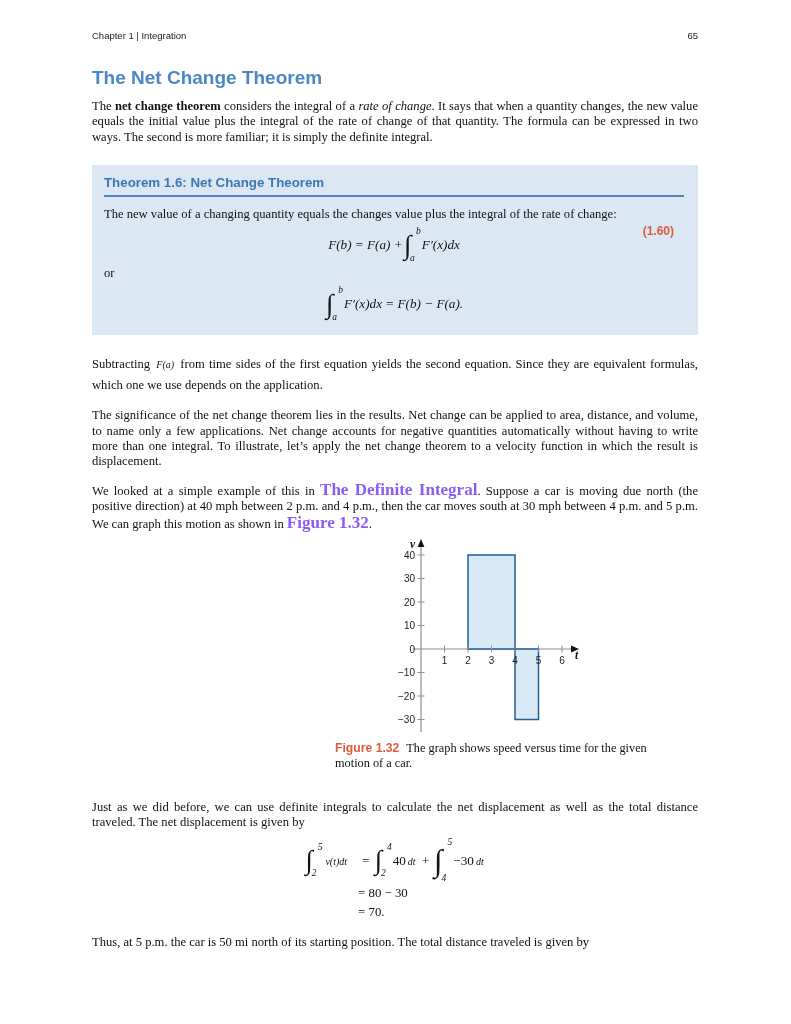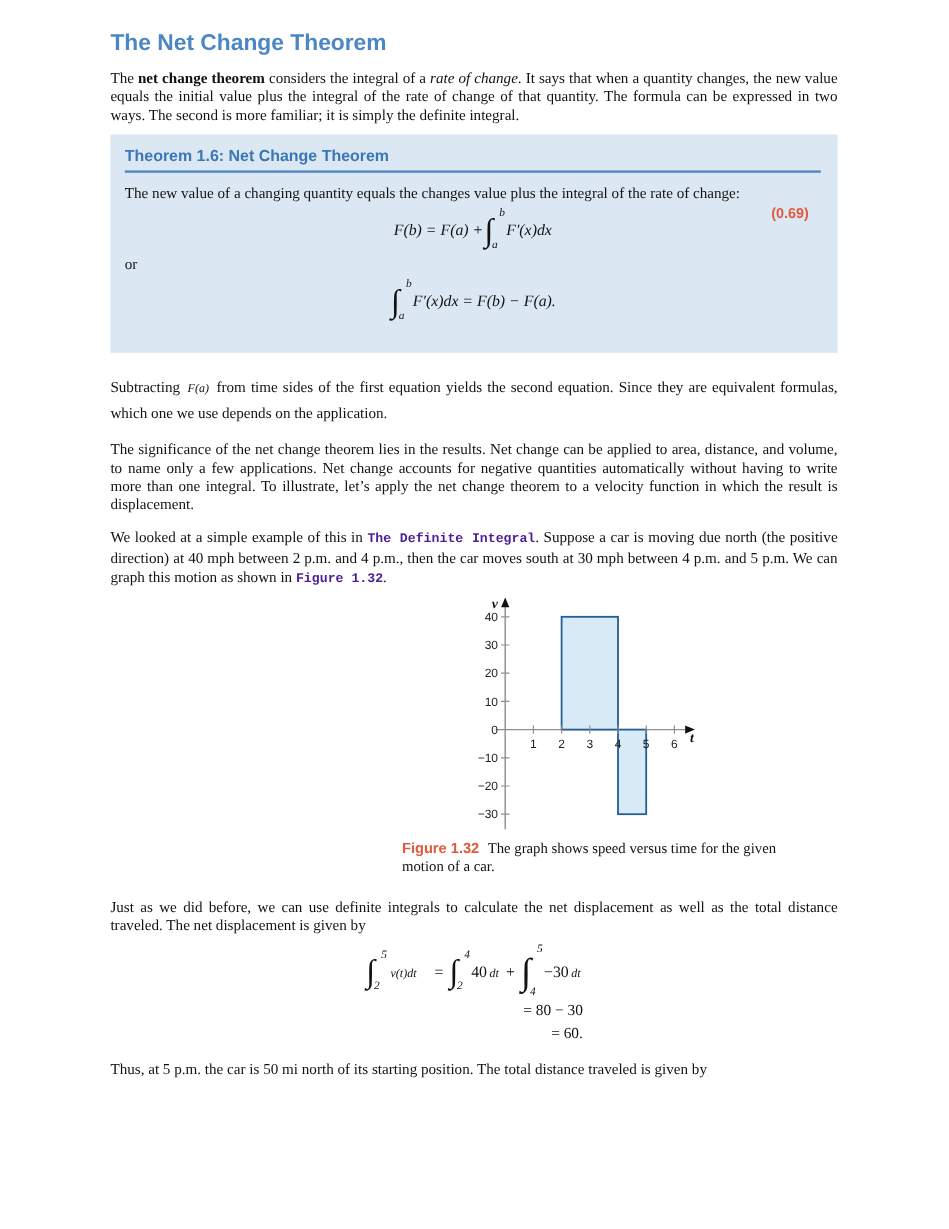--- a/index.html
+++ b/index.html
@@ -26,27 +26,27 @@
   
   p.body-p {
     margin-top:10px; font-size:12.6px; line-height:15.4px; text-align:justify;
   }
   p.body-p.wide { margin-top:19px; line-height:21px; }
   .seg-n { font-style:normal; }
   .seg-b { font-weight:bold; }
   .seg-i { font-style:italic; }
   .seg-m { font-style:italic; font-size:10px; line-height:1; padding:0 2px; }
   .seg-link {
-    font-family:Liberation Mono, monospace; font-weight:bold;
-    color:#4c1d95; font-size:11px;
+    font-family:Liberation Serif, serif; font-weight:bold;
+    color:#8b5cf6; font-size:17px;
   }
 
   
   .theorem-box {
-    margin-top:8px; background:#dbe8f3; padding:10px 14px 22px 12px;
+    margin-top:20px; background:#dbe8f3; padding:10px 14px 10px 12px;
   }
   .theorem-box h2 {
     font-family:"Liberation Sans", sans-serif; font-weight:bold;
     font-size:13.3px; color:#3b77b5;
   }
   .theorem-rule { height:2px; background:#4f86c0; border:0; margin-top:5px; }
   .theorem-box p.thm-body { margin-top:10px; font-size:12.6px; }
 
   
   .eq-row { position:relative; display:flex; justify-content:center;
@@ -82,28 +82,32 @@
   figcaption.figcap { margin-top:3px; width:325px; font-size:12.3px; line-height:14.5px; }
   .figlabel { font-family:"Liberation Sans", sans-serif; font-weight:bold;
               color:#e05a3c; font-size:12.2px; margin-right:7px; }
 
   
   .disp { margin-top:8px; display:flex; justify-content:center; font-size:13.2px; }
   .disp-left { display:flex; align-items:center; height:44px; font-style:italic; }
   .disp-right { margin-left:9px; }
   .disp-row1 { display:flex; align-items:center; height:44px; }
   .disp-row1 .op { font-style:normal; padding:0 4px; }
-  .disp-line { font-style:normal; line-height:17px; margin-top:2px; font-size:12.8px;text-align:right; }
+  .disp-line { font-style:normal; line-height:17px; margin-top:2px; font-size:12.8px; }
 </style>
 </head>
 <body>
 
 <div class="page">
   <div class="content">
 
+    <div class="runhead">
+      <span>Chapter 1 | Integration</span>
+      <span>65</span>
+    </div>
 
     <h1 class="page-title">The Net Change Theorem</h1>
 
     <p class="body-p"><span class="seg-n">The </span><span class="seg-b">net change theorem</span><span class="seg-n"> considers the integral of a </span><span class="seg-i">rate of change</span><span class="seg-n">. It says that when a quantity changes, the new value equals the initial value plus the integral of the rate of change of that quantity. The formula can be expressed in two ways. The second is more familiar; it is simply the definite integral.</span></p>
 
     <section class="theorem-box">
       <h2>Theorem 1.6: Net Change Theorem</h2>
       <hr class="theorem-rule">
       <p class="thm-body">The new value of a changing quantity equals the changes value plus the integral of the rate of change:</p>
 
@@ -112,21 +116,21 @@
           <span>F(b) = F(a) + </span>
           <span class="int">
             <span class="isign">∫</span>
             <span class="ilims">
               <span class="iu">b</span>
               <span class="il">a</span>
             </span>
           </span>
           <span>F′(x)dx</span>
         </span>
-        <span class="eq-num">(0.69)</span>
+        <span class="eq-num">(1.60)</span>
       </div>
 
       <div class="or-row">or</div>
 
       <div class="eq-row">
         <span class="mathit">
           <span class="int">
             <span class="isign">∫</span>
             <span class="ilims">
               <span class="iu">b</span>
@@ -198,21 +202,21 @@
 
         <text class="axislabel" x="30" y="10" text-anchor="end">v</text>
         <text class="axislabel" x="190" y="121" text-anchor="start">t</text>
       </svg>
 
       <figcaption class="figcap">
         <span class="figlabel">Figure 1.32</span><span>The graph shows speed versus time for the given motion of a car.</span>
       </figcaption>
     </figure>
 
-    <p class="body-p" style="margin-top:20px"><span class="seg-n">Just as we did before, we can use definite integrals to calculate the net displacement as well as the total distance traveled. The net displacement is given by</span></p>
+    <p class="body-p" style="margin-top:30px"><span class="seg-n">Just as we did before, we can use definite integrals to calculate the net displacement as well as the total distance traveled. The net displacement is given by</span></p>
 
     <div class="disp">
       <div class="disp-left">
         <span class="int">
           <span class="isign">∫</span>
           <span class="ilims">
             <span class="iu">5</span>
             <span class="il">2</span>
           </span>
         </span>
@@ -233,20 +237,20 @@
           <span class="int int-tall">
             <span class="isign">∫</span>
             <span class="ilims">
               <span class="iu">5</span>
               <span class="il">4</span>
             </span>
           </span>
           <span><span class="seg-n">−30</span><span class="seg-m">dt</span></span>
         </div>
         <div class="disp-line">= 80 − 30</div>
-        <div class="disp-line">= 60.</div>
+        <div class="disp-line">= 70.</div>
       </div>
     </div>
 
     <p class="body-p" style="margin-top:14px"><span class="seg-n">Thus, at 5 p.m. the car is 50 mi north of its starting position. The total distance traveled is given by</span></p>
 
   </div>
 </div>
 
 </body></html>

